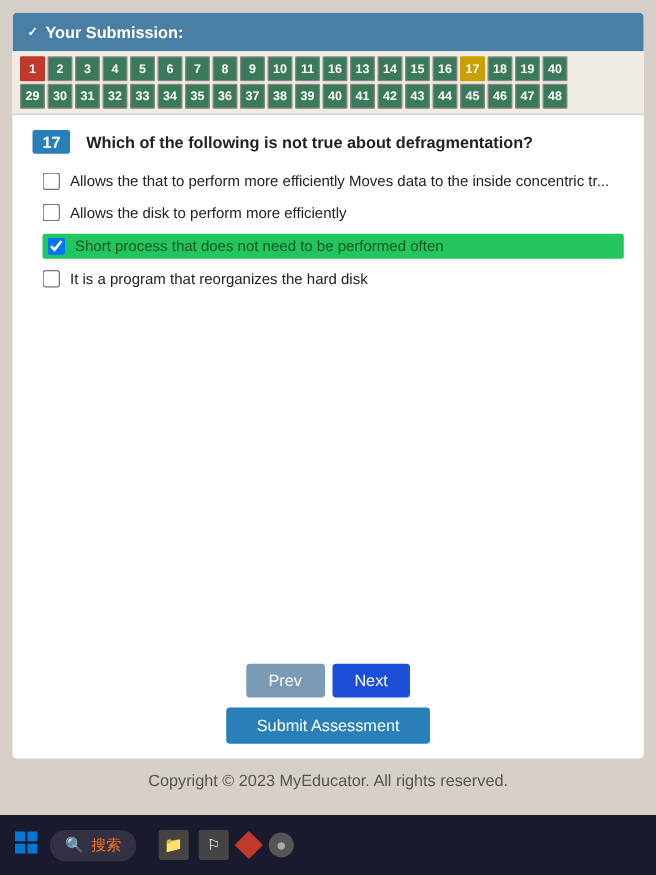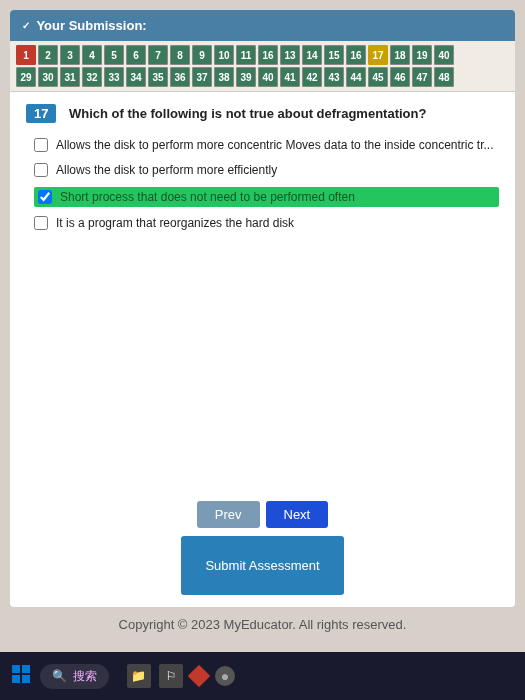--- a/index.html
+++ b/index.html
@@ -166,21 +166,21 @@
 
     .btn-prev {
       background: #7a9ab5;
     }
 
     .btn-next {
       background: #1d4ed8;
     }
 
     .btn-submit {
-      padding: 22px 24px;
+      padding: 7px 24px;
       font-size: 13px;
       border: none;
       border-radius: 3px;
       cursor: pointer;
       color: white;
       background: #2980b9;
     }
 
     .copyright-area {
       text-align: center;
@@ -212,21 +212,21 @@
       padding: 4px 12px;
       gap: 6px;
     }
 
     .taskbar-search-icon {
       color: #aaa;
       font-size: 12px;
     }
 
     .taskbar-search-text {
-      color: #f0abfc;
+      color: #f97316;
       font-size: 12px;
     }
 
     .taskbar-icons {
       display: flex;
       gap: 8px;
       margin-left: 8px;
       align-items: center;
     }
 
@@ -325,21 +325,21 @@
 
     <div class="question-area">
       <div>
         <span class="question-number">17</span>
         <span class="question-text">Which of the following is not true about defragmentation?</span>
       </div>
 
       <div class="options-list">
         <div class="option-item">
           <input type="checkbox" id="opt1" style="">
-          <label class="option-label" for="opt1">Allows the disk to perform more concentric Moves data to the inside concentric tr...</label>
+          <label class="option-label" for="opt1">Allows the that to perform more efficiently Moves data to the inside concentric tr...</label>
         </div>
         <div class="option-item">
           <input type="checkbox" id="opt2" style="">
           <label class="option-label" for="opt2">Allows the disk to perform more efficiently</label>
         </div>
         <div class="option-item selected-option">
           <input type="checkbox" id="opt3" checked="" style="">
           <label class="option-label" for="opt3">Short process that does not need to be performed often</label>
         </div>
         <div class="option-item">

